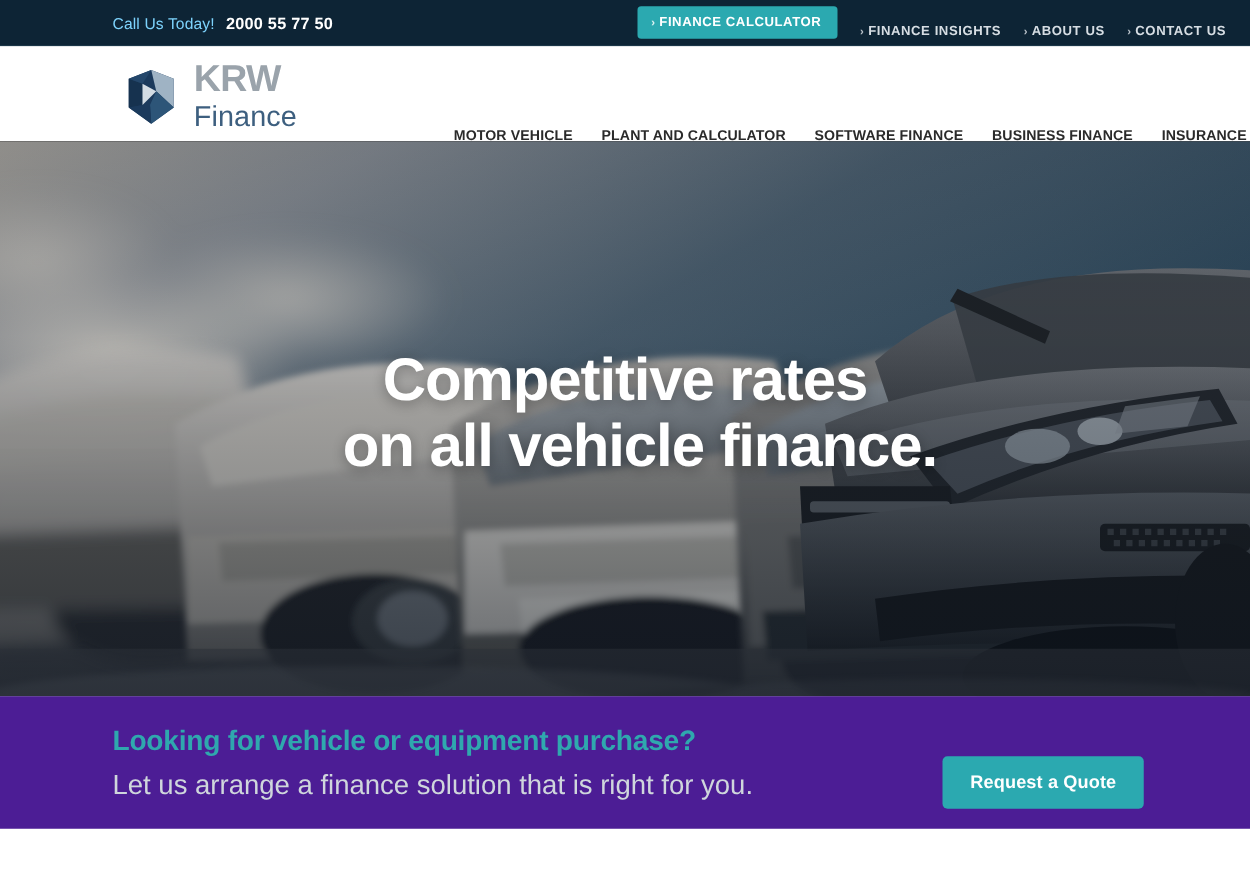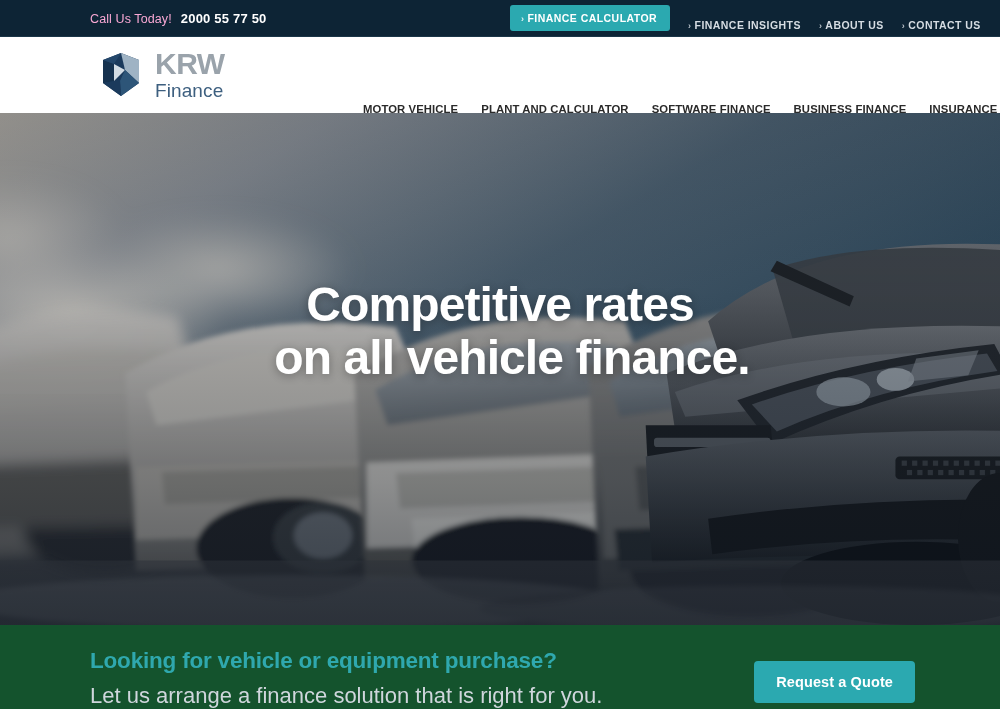--- a/index.html
+++ b/index.html
@@ -20,21 +20,21 @@
     border-bottom: 1px solid #1b3648;
   }
   .topbar-left {
     position: absolute;
     left: 90px;
     display: flex;
     align-items: baseline;
     gap: 9px;
   }
   .call-label {
-    color: #f9a8d4;
+    color: #7dd3fc;
     font-size: 12.5px;
     font-weight: 400;
     letter-spacing: 0.1px;
   }
   .call-number {
     color: #ffffff;
     font-size: 13px;
     font-weight: 700;
     letter-spacing: 0.2px;
   }
@@ -85,21 +85,21 @@
     gap: 9px;
     cursor: pointer;
   }
   .logo-mark { width: 50px; height: 50px; display: block; }
   .logo-text { line-height: 1; }
   .logo-krw {
     font-size: 30px; font-weight: 700; letter-spacing: -0.5px;
     color: #9aa3ab; line-height: 1;
   }
   .logo-fin {
-    font-size: 19px; font-weight: 400; letter-spacing: 0.1px;
+    font-size: 23px; font-weight: 400; letter-spacing: 0.1px;
     color: #3d5f7f; line-height: 1.15; margin-top: 1px;
   }
   .mainnav {
     position: absolute;
     left: 363px;
     display: flex;
     gap: 23px;
     top: 66px;
   }
   .mainnav a {
@@ -108,21 +108,21 @@
     font-weight: 700;
     letter-spacing: 0.1px;
     text-decoration: none;
     white-space: nowrap;
     cursor: pointer;
   }
 
   
   .hero {
     position: relative;
-    height: 512px;
+    height: 444px;
     overflow: hidden;
     background: #000000;
   }
   .hero-photo { position: absolute; inset: 0; }
   .hero-photo svg { width: 100%; height: 100%; display: block; }
   .hero-tint {
     position: absolute; inset: 0;
     background: linear-gradient(180deg,
       rgba(20,32,44,0.22) 0%,
       rgba(20,32,44,0.16) 35%,
@@ -142,42 +142,42 @@
     font-weight: 700;
     line-height: 1.0;
     letter-spacing: -0.9px;
     text-shadow: 0 2px 10px rgba(0,0,0,0.32);
   }
   .hero-copy h1 .l2 { display: block; margin-top: 5px; padding-left: 24px; }
 
   
   .ctaband {
     position: relative;
-    height: 122px;
-    background: #14532d;
+    height: 106px;
+    background: #4c1d95;
   }
   .cta-text { position: absolute; left: 90px; top: 24px; }
   .cta-head {
     color: #2fa8ae;
     font-size: 22.5px;
     font-weight: 700;
     letter-spacing: -0.2px;
     line-height: 1.1;
   }
   .cta-sub {
     color: #cfd6dc;
     font-size: 22px;
     font-weight: 400;
     margin-top: 9px;
     letter-spacing: 0px;
   }
   .cta-btn {
     position: absolute;
     right: 85px;
-    top: 36px;
+    top: 48px;
     background: #2ba9b0;
     color: #ffffff;
     font-size: 14.5px;
     font-weight: 700;
     padding: 13px 22px;
     border-radius: 4px;
     border: none;
     cursor: pointer;
     font-family: "Liberation Sans", sans-serif;
     letter-spacing: 0.1px;

